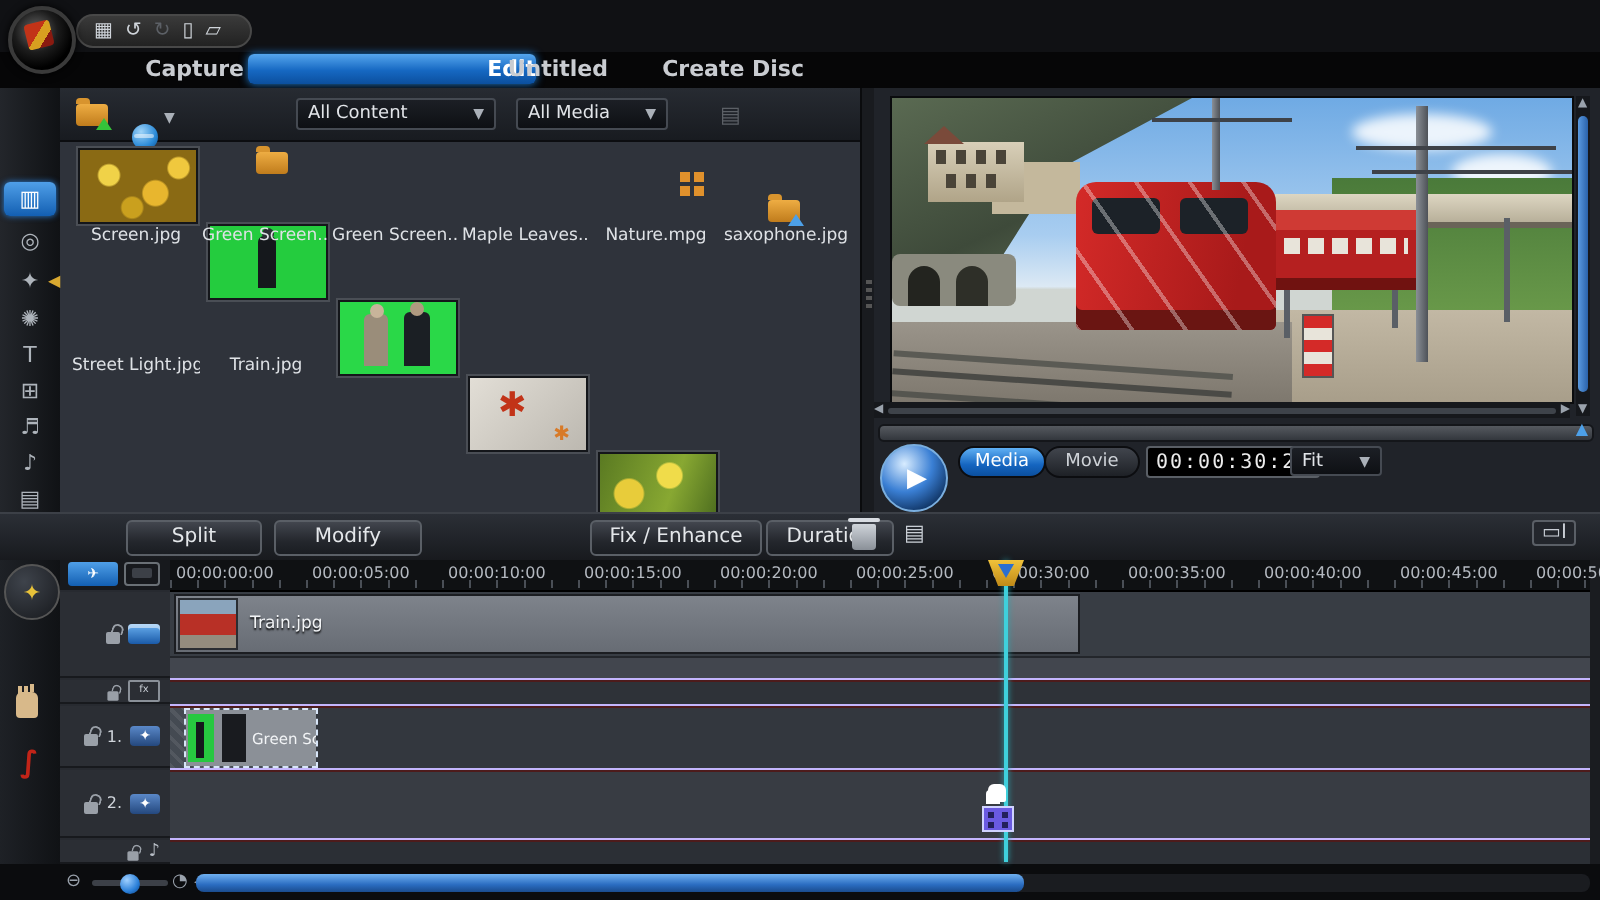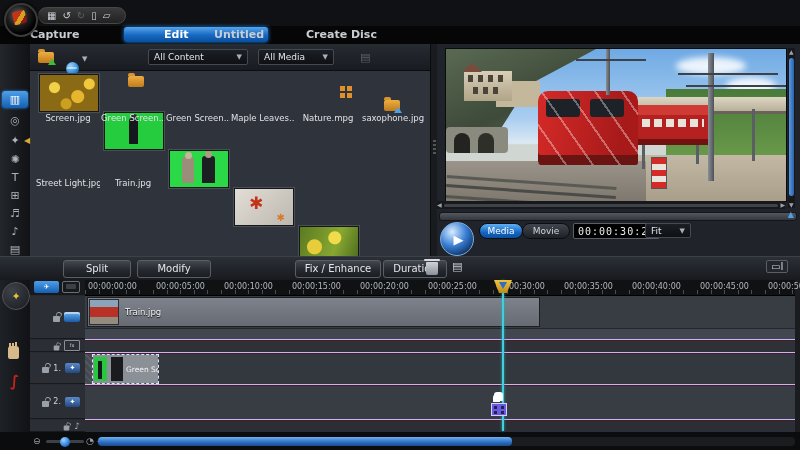--- a/index.html
+++ b/index.html
@@ -17,21 +17,21 @@
     border:1px solid #484848;border-radius:9px;display:flex;align-items:center;gap:6px;padding:0 8px;box-sizing:border-box;}
   .qicon{font-size:10px;line-height:1;color:#cfd4da;cursor:default;}
   .qicon.dim{color:#5c6066;}
   .wtitle{left:0;top:7px;width:800px;text-align:center;font-size:10px;color:#c8c8c8;}
   .signin{left:600px;top:8px;height:12px;display:flex;align-items:center;gap:4px;}
   .signin .dot{width:8px;height:8px;border-radius:50%;background:radial-gradient(circle at 35% 30%,#ff8a7a,#c01f10);border:1px solid #6a0f08;}
   .signin a{color:#e8e85a;font-size:9px;text-decoration:underline;}
   .winbtns{left:706px;top:7px;display:flex;gap:9px;font-size:10px;color:#c4c8cc;}
   
   .tabbar{left:0;top:26px;width:800px;height:18px;background:#060607;border-bottom:1px solid #2d6cb8;}
-  .tab{top:1px;height:15px;line-height:15px;text-align:left;font-size:11px;font-weight:bold;color:#c9ccd1;border-radius:3px;}
+  .tab{top:1px;height:15px;line-height:15px;text-align:right;font-size:11px;font-weight:bold;color:#c9ccd1;border-radius:3px;}
   .tab.active{background:linear-gradient(#55a6ee,#1668c2 55%,#0b4f9e);color:#fff;box-shadow:0 0 4px #1f7fd6;}
   .brand{left:660px;top:27px;width:136px;height:17px;display:flex;align-items:center;justify-content:flex-end;gap:5px;}
   .sphere{width:14px;height:14px;border-radius:50%;background:radial-gradient(circle at 35% 30%,#bfe0ff,#2a7fd8 55%,#0a3a78);position:relative;}
   .sphere::after{content:"";position:absolute;left:2px;top:2px;width:8px;height:8px;border-radius:50%;
     border:2px solid;border-color:#fff transparent transparent transparent;transform:rotate(-30deg);}
   .brand span{font-size:15px;font-weight:bold;color:#f2f2f2;letter-spacing:0;}
   
   .sidebar{left:0;top:44px;width:30px;height:212px;background:linear-gradient(90deg,#23262b,#101215);border-right:1px solid #000;}
   .room{left:2px;width:26px;height:17px;display:flex;align-items:center;justify-content:center;
     font-size:11px;color:#aeb4bb;border-radius:3px;}

